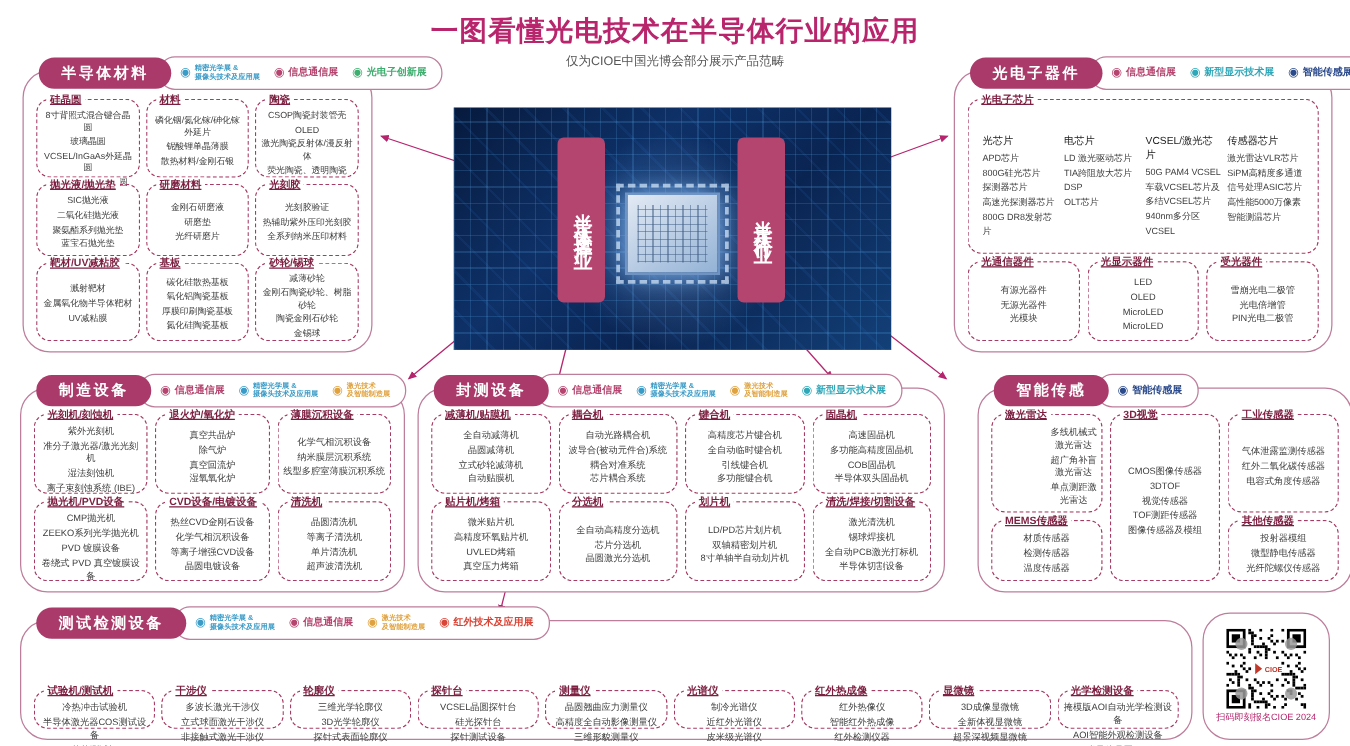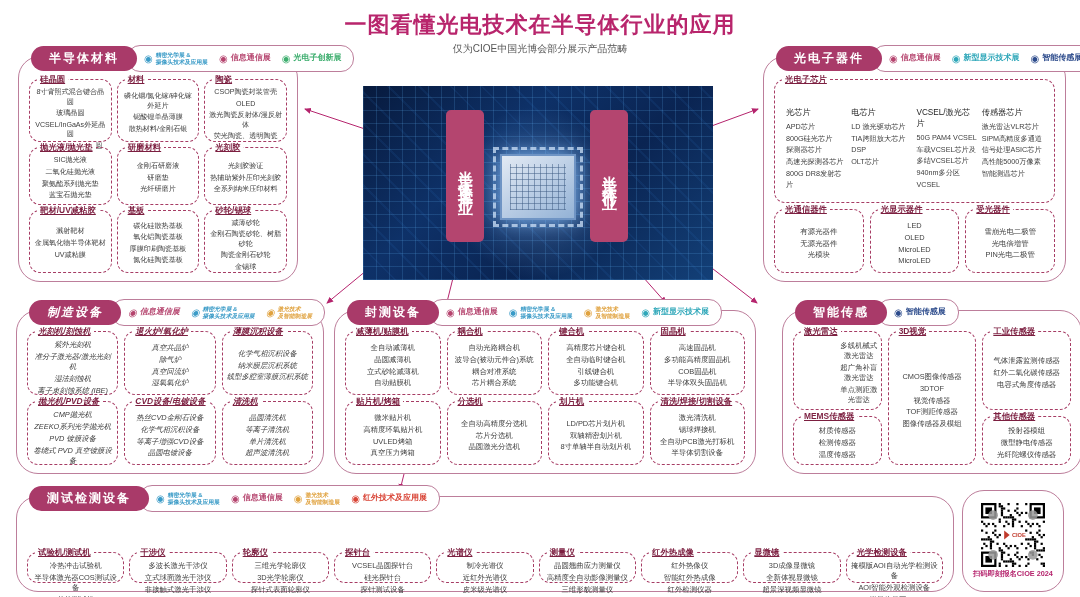--- a/index.html
+++ b/index.html
@@ -30,21 +30,21 @@
   .banner{position:absolute;top:110px;width:38px;height:132px;background:#b4456f;
           border-radius:5px;color:#fff;font-weight:bold;font-size:15px;z-index:3;
           writing-mode:vertical-rl;text-orientation:upright;letter-spacing:5px;
           display:flex;align-items:center;justify-content:center;}
   .banner-left{left:446px;}
   .banner-right{left:590px;}
   
   .panel{position:absolute;border:1.5px solid #bd7e9b;border-radius:22px;background:#fff;z-index:2;}
   .p-materials{left:18px;top:56px;width:278px;height:224px;}
   .p-devices{left:763px;top:56px;width:301px;height:224px;}
-  .p-manufacturing{left:16px;top:310px;width:306px;height:162px;font-style:italic;}
+  .p-manufacturing{left:16px;top:310px;width:306px;height:162px;}
   .p-packaging{left:334px;top:310px;width:420px;height:162px;}
   .p-sensing{left:766px;top:310px;width:298px;height:162px;margin-left:16px;}
   .p-testing{left:16px;top:496px;width:936px;height:94px;}
   .panel-header{position:absolute;top:-12px;left:12px;display:flex;align-items:center;z-index:4;}
   .panel-title{background:#a93a69;color:#fff;font-weight:bold;font-size:12px;letter-spacing:2px;
                padding:4px 18px;border-radius:14px;white-space:nowrap;position:relative;z-index:2;}
   .badge-strip{display:flex;align-items:center;gap:11px;background:#fff;border:1.2px solid #bd7e9b;
                border-radius:13px;padding:2px 12px 2px 16px;margin-left:-10px;height:21px;}
   .badge{display:flex;align-items:center;gap:3px;}
   .b-icon{font-size:10px;line-height:1;}
@@ -73,21 +73,21 @@
   .items{flex:1;display:flex;flex-direction:column;justify-content:center;gap:2px;
          text-align:center;font-size:7.4px;color:#3d3d3d;line-height:1.35;}
   .p-materials .items{font-size:7.1px;}
   
   .cols{flex:1;display:grid;grid-template-columns:repeat(4,1fr);gap:4px;padding:3px 8px;text-align:left;}
   .c-title{font-size:8.2px;font-weight:normal;color:#1c1c1c;margin-bottom:3px;margin-top:16px;}
   .c-item{font-size:7.2px;color:#3d3d3d;line-height:1.62;}
   
   .p-qr{left:962px;top:490px;width:100px;height:100px;display:flex;flex-direction:column;
         align-items:center;justify-content:center;gap:2px;}
-  .qr-caption{font-size:7.3px;color:#b5246d;font-weight:bold;white-space:nowrap;}
+  .qr-caption{font-size:7.3px;color:#b5246d;font-weight:normal;white-space:nowrap;}
 </style>
 </head>
 <body>
 
 <div class="canvas">
 
   <svg class="overlay" width="1080" height="597">
     <defs>
       <marker id="arr" markerWidth="8" markerHeight="8" refX="6" refY="3" orient="auto">
         <path d="M0 0 L7 3 L0 6 Z" fill="#b5246d"></path>
@@ -570,33 +570,33 @@
         </div>
         <div class="group">
           <span class="g-title">探针台</span>
           <div class="items">
             <div>VCSEL晶圆探针台</div>
             <div>硅光探针台</div>
             <div>探针测试设备</div>
           </div>
         </div>
         <div class="group">
+          <span class="g-title">测量仪</span>
+          <div class="items">
+            <div>晶圆翘曲应力测量仪</div>
+            <div>高精度全自动影像测量仪</div>
+            <div>三维形貌测量仪</div>
+          </div>
+        </div>
+        <div class="group">
           <span class="g-title">光谱仪</span>
           <div class="items">
             <div>制冷光谱仪</div>
             <div>近红外光谱仪</div>
             <div>皮米级光谱仪</div>
-          </div>
-        </div>
-        <div class="group">
-          <span class="g-title">测量仪</span>
-          <div class="items">
-            <div>晶圆翘曲应力测量仪</div>
-            <div>高精度全自动影像测量仪</div>
-            <div>三维形貌测量仪</div>
           </div>
         </div>
         <div class="group">
           <span class="g-title">红外热成像</span>
           <div class="items">
             <div>红外热像仪</div>
             <div>智能红外热成像</div>
             <div>红外检测仪器</div>
           </div>
         </div>

